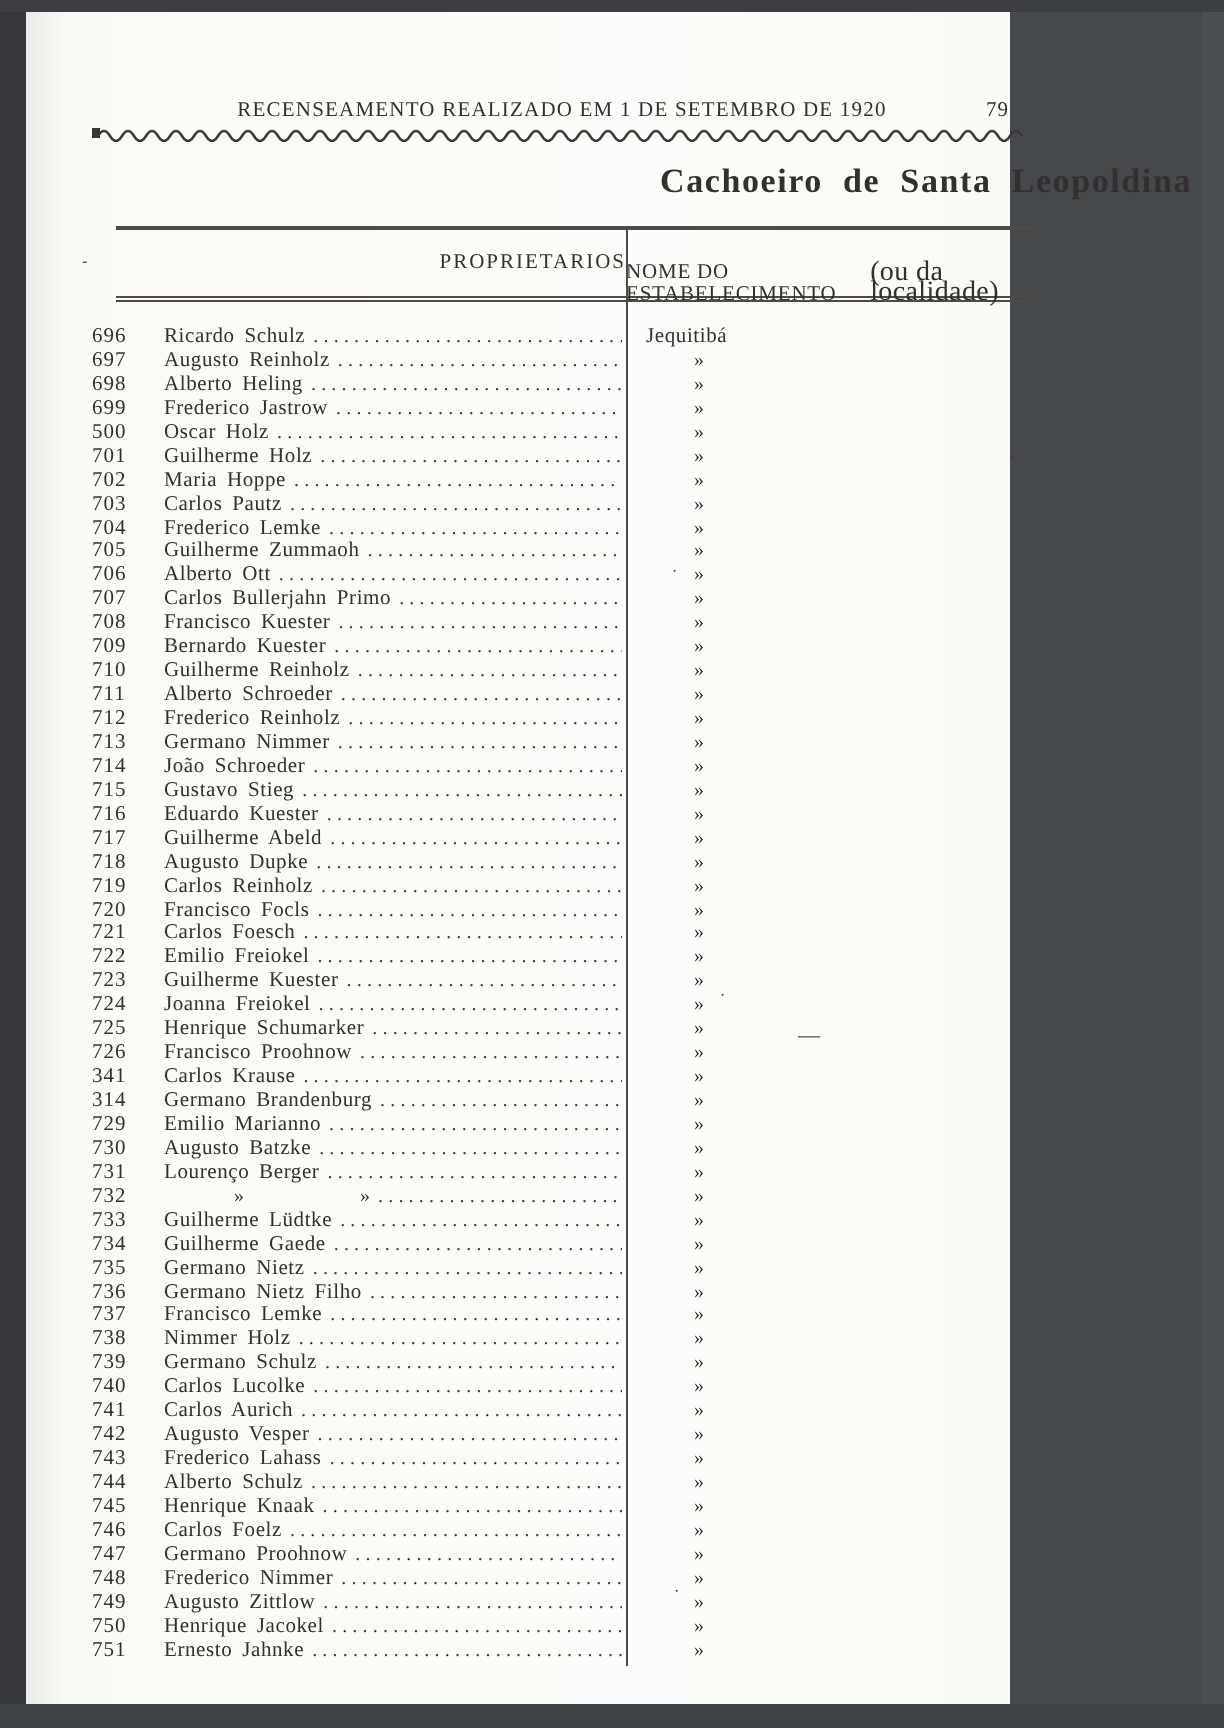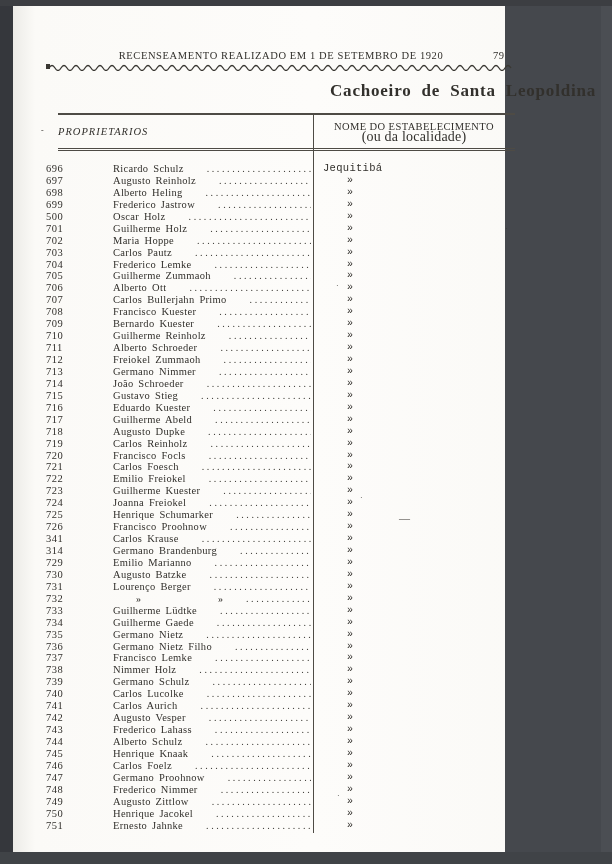--- a/index.html
+++ b/index.html
@@ -27,37 +27,37 @@
     position:absolute;left:0;top:75px;width:588px;text-align:right;
     font-size:17px;font-weight:bold;letter-spacing:0.8px;word-spacing:5px;
     transform:translateX(-5px);
   }
   #table-header{
     position:absolute;left:45px;top:107px;width:457px;height:38px;
     border-top:2px solid #4e4b45;border-bottom:3px double #4e4b45;
     display:flex;box-sizing:border-box;
   }
   #col-divider{position:absolute;left:300px;top:109px;width:1px;height:718px;background:#4e4b45;}
-  .hcell-left{width:255px;display:flex;align-items:center;justify-content:flex-start;font-style:italic;}
-  .hcell-right{width:202px;display:flex;flex-direction:column;align-items:center;justify-content:center;}
+  .hcell-left{width:255px;display:flex;align-items:center;justify-content:flex-end;}
+  .hcell-right{width:202px;display:flex;flex-direction:row;align-items:center;justify-content:space-between;margin-top:20px;}
   .hlabel{font-size:10.5px;letter-spacing:1px;}
   .hlabel2{font-size:10.5px;letter-spacing:0.4px;line-height:11px;}
   .hsub{font-size:14px;letter-spacing:0.2px;line-height:10px;}
   #rows{position:absolute;left:33px;top:152px;width:469px;padding-top:5px;}
   .row{display:flex;line-height:11.95px;height:11.95px;font-size:10.5px;white-space:nowrap;}
-  .left{display:flex;width:267px;align-items:baseline;gap:19px;}
+  .left{display:flex;width:267px;align-items:baseline;}
   .num{width:26px;flex:none;letter-spacing:0.5px;}
-  .nm{flex:none;margin-left:22px;letter-spacing:0.3px;word-spacing:2px;}
+  .nm{flex:none;margin-left:10px;letter-spacing:0.3px;word-spacing:2px;}
   .dmark1{flex:none;margin-left:45px;font-size:10px;}
   .dmark2{flex:none;margin-left:58px;font-size:10px;}
   .leader{
     flex:1;overflow:hidden;margin-left:4px;margin-right:2px;
     letter-spacing:2.6px;font-size:10px;color:#3a3833;
   }
-  .est{width:202px;flex:none;padding-left:10px;box-sizing:border-box;letter-spacing:0.3px;font-family:Liberation Mono, monospace;}
+  .est{width:202px;flex:none;padding-left:10px;box-sizing:border-box;letter-spacing:0.3px;}
   .est.ditto{padding-left:34px;font-size:10px;}
   .artifact{position:absolute;font-size:8px;color:#3a3833;line-height:8px;}
   .artifact.dash{font-size:11px;}
 </style>
 </head>
 <body>
 
 <div id="edge-left"></div>
 <div id="edge-right"></div>
 <div id="edge-top"></div>
@@ -212,21 +212,21 @@
         <div class="left">
           <span class="num">711</span>
           <span class="nm">Alberto Schroeder</span>
           <span class="leader">..........................................................................................</span>
         </div>
         <span class="est ditto">»</span>
       </div>
       <div class="row">
         <div class="left">
           <span class="num">712</span>
-          <span class="nm">Freiokel Zummaoh</span>
+          <span class="nm">Frederico Reinholz</span>
           <span class="leader">..........................................................................................</span>
         </div>
         <span class="est ditto">»</span>
       </div>
       <div class="row">
         <div class="left">
           <span class="num">713</span>
           <span class="nm">Germano Nimmer</span>
           <span class="leader">..........................................................................................</span>
         </div>

